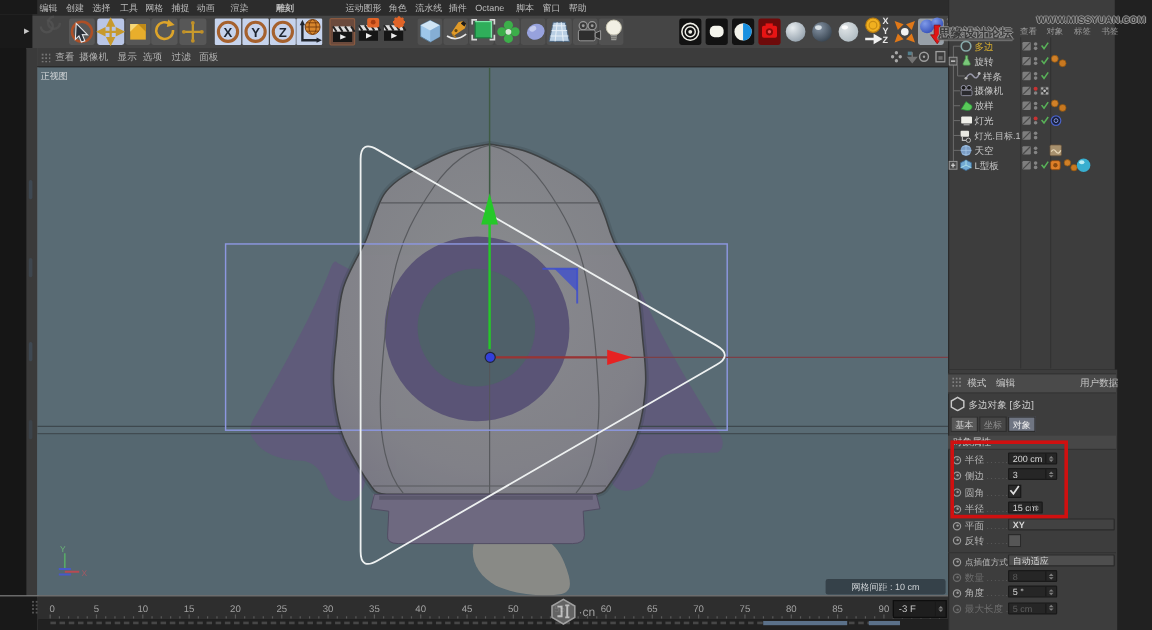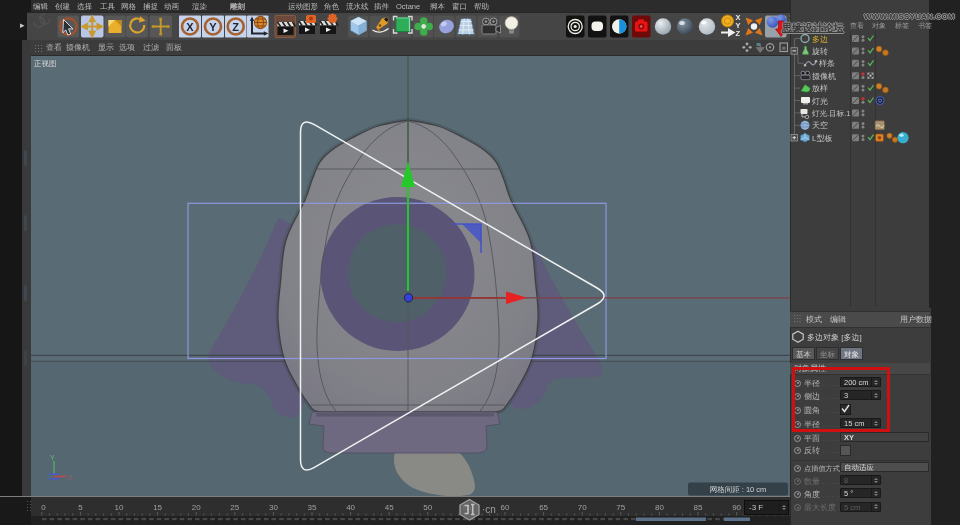--- a/index.html
+++ b/index.html
@@ -592,21 +592,21 @@
         <i></i>
       </span></div>
 <div class="circ" style="left:794px;top:406.5px;"></div>
 <span class="attlab" style="left:804px;top:404.5px;">圆角 <span class="dotl">......</span></span>
 <div class="abs" style="left:840px;top:404px;width:9px;height:9px;background:#2a2a2a;border:1px solid #191919;"></div>
 <svg class="abs" style="left:840px;top:403px;" width="11" height="11" viewBox="0 0 11 11">
       <path d="M2,5.5 L4.5,8.5 L9,2" stroke="#e0e0e0" stroke-width="1.4" fill="none"></path>
     </svg>
 <div class="circ" style="left:794px;top:420.5px;"></div>
 <span class="attlab" style="left:804px;top:418.5px;">半径 <span class="dotl">......</span></span>
-<div class="fld" style="left:840px;top:418px;width:41px;">15 cm<span class="spin">
+<div class="fld" style="left:840px;top:418px;width:29px;">15 cm<span class="spin">
         <b></b>
         <i></i>
       </span></div>
 <div class="circ" style="left:794px;top:434.5px;"></div>
 <span class="attlab" style="left:804px;top:432.5px;">平面 <span class="dotl">......</span></span>
 <div class="fld" style="left:840px;top:431.5px;width:89px;background:#424242;border-color:#2a2a2a;font-weight:bold;">XY</div>
 <div class="circ" style="left:794px;top:446.5px;"></div>
 <span class="attlab" style="left:804px;top:444.5px;">反转 <span class="dotl">......</span></span>
 <div class="abs" style="left:840px;top:444.5px;width:9px;height:9px;background:#565656;border:1px solid #2a2a2a;"></div>
 <div class="abs" style="left:790px;top:460px;width:140px;height:1px;background:#333;"></div>

